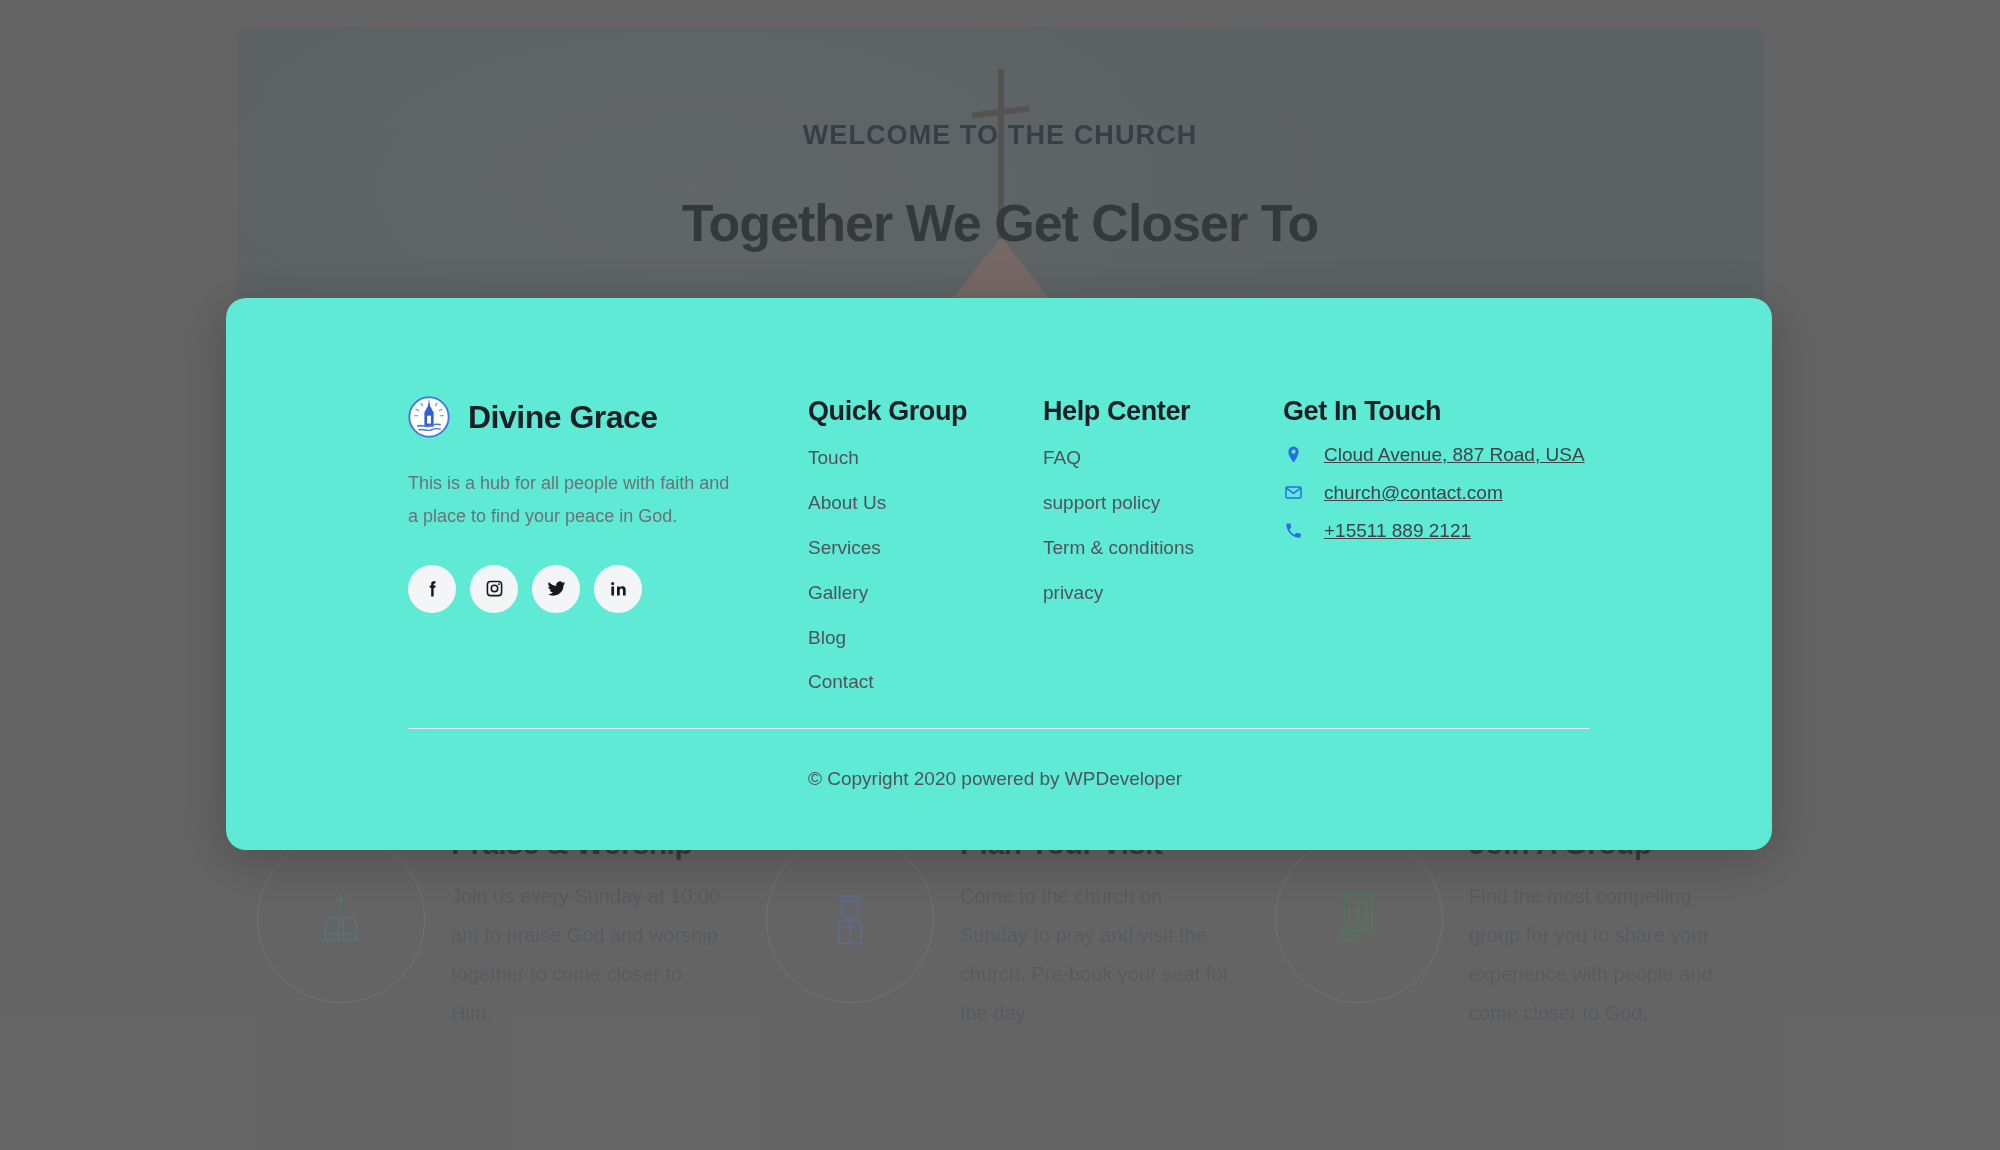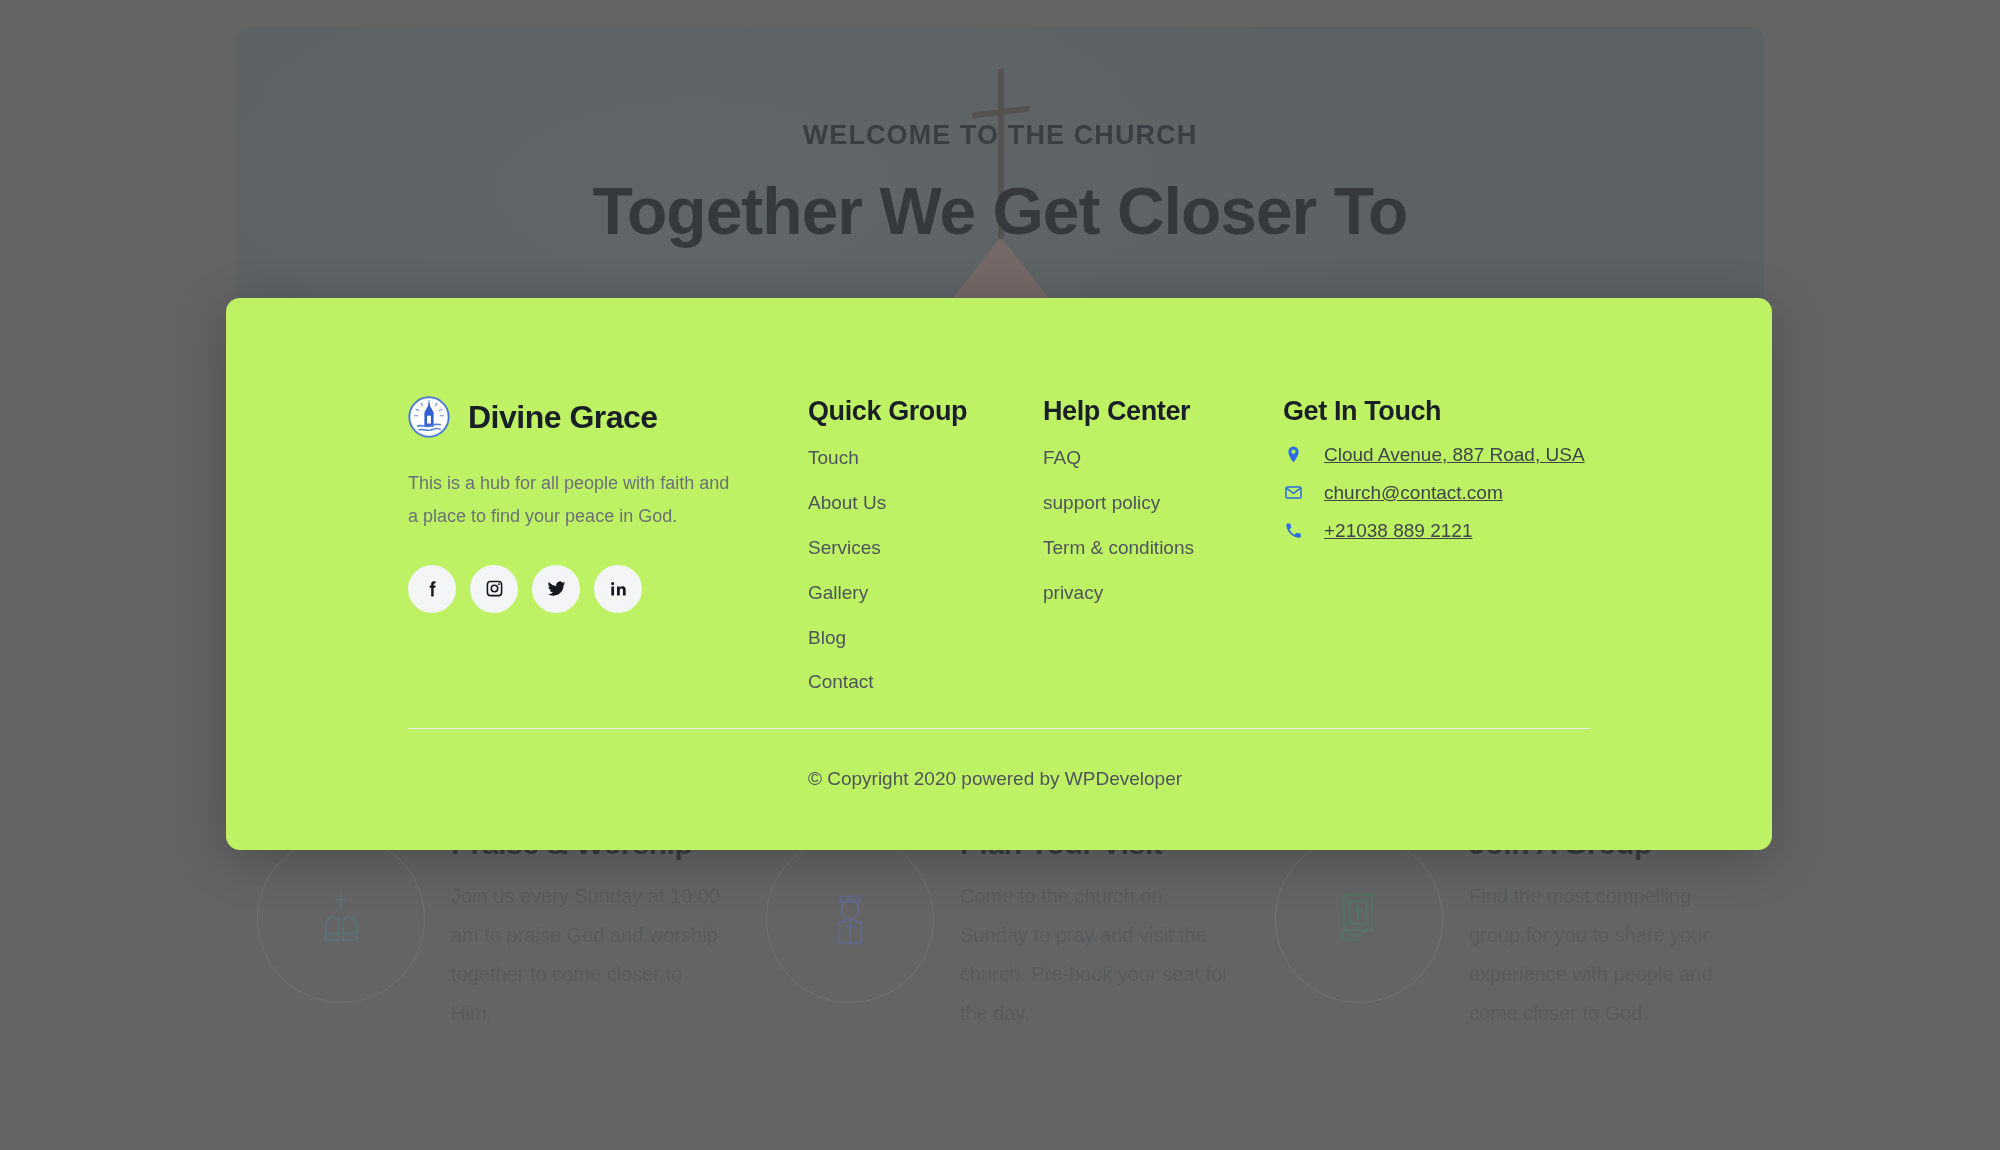--- a/index.html
+++ b/index.html
@@ -85,22 +85,22 @@
     text-align: center;
     z-index: 4;
   }
   #hero-text .eyebrow {
     font-size: 27px;
     font-weight: 700;
     letter-spacing: 1.1px;
     color: #222c33;
   }
   #hero-text .headline {
-    margin-top: 22px;
-    font-size: 66px;
+    margin-top: 42px;
+    font-size: 52px;
     font-weight: 700;
     letter-spacing: -1px;
     line-height: 1.18;
     color: #1c2227;
   }
 
   
   #cards {
     position: absolute;
     left: 237px;
@@ -153,22 +153,22 @@
     z-index: 5;
   }
 
   
   #footer-modal {
     position: absolute;
     left: 226px;
     top: 298px;
     width: 1546px;
     height: 552px;
-    background: #bef264;
-    border-radius: 14px;
+    background: #5eead4;
+    border-radius: 20px;
     z-index: 10;
     box-shadow: 0 10px 50px rgba(0,0,0,.22);
   }
 
   .footer-inner {
     position: absolute;
     left: 182px;
     right: 182px;
     top: 0;
     bottom: 0;
@@ -442,21 +442,21 @@
                 </svg>
               </span>
               <span>church@contact.com</span>
             </li>
             <li>
               <span class="contact-ico">
                 <svg viewBox="0 0 24 24" fill="#2b6ce8">
                     <path d="M6.6 10.8a15.1 15.1 0 0 0 6.6 6.6l2.2-2.2c.3-.3.7-.4 1-.2 1.2.4 2.4.6 3.7.6.6 0 1 .4 1 1V20c0 .6-.4 1-1 1A17 17 0 0 1 3 4c0-.6.4-1 1-1h3.4c.6 0 1 .4 1 1 0 1.3.2 2.5.6 3.7.1.3 0 .7-.2 1l-2.2 2.1z"></path>
                   </svg>
               </span>
-              <span>+21038 889 2121</span>
+              <span>+15511 889 2121</span>
             </li>
           </ul>
         </div>
 
       </div>
     </div>
 
     <div class="footer-divider"></div>
     <div class="footer-copy">© Copyright 2020 powered by WPDeveloper</div>
   </div>

